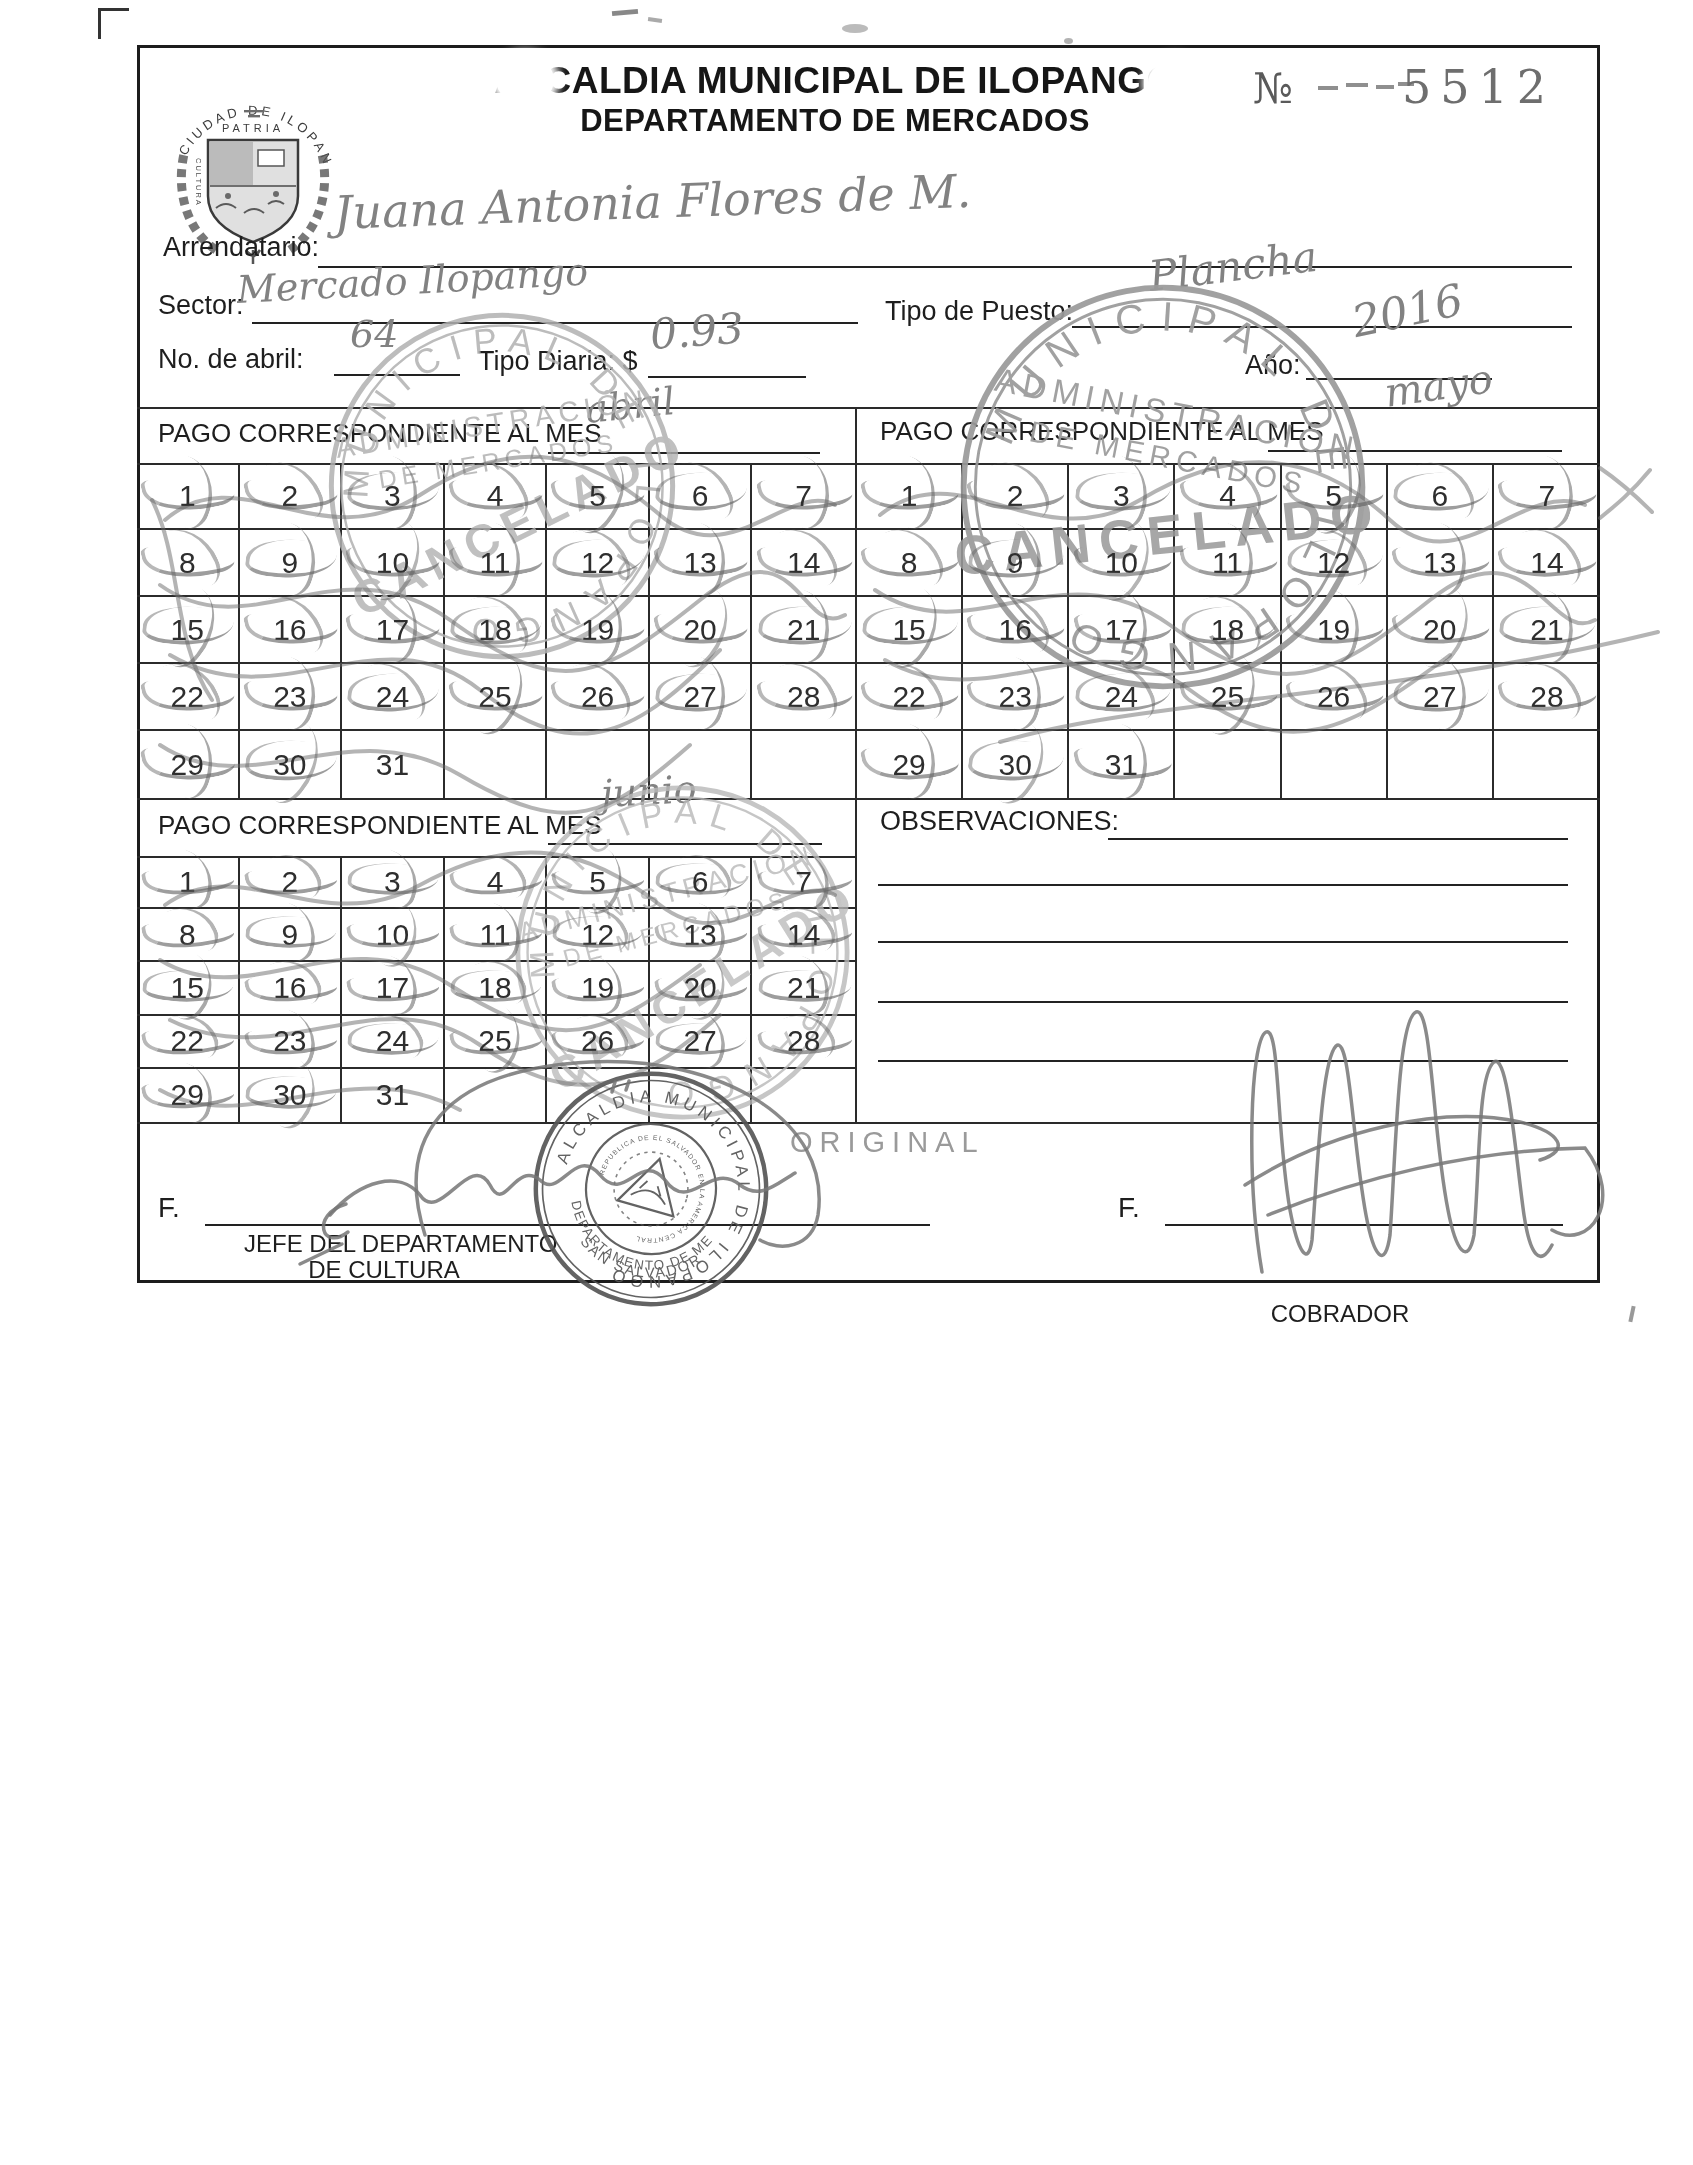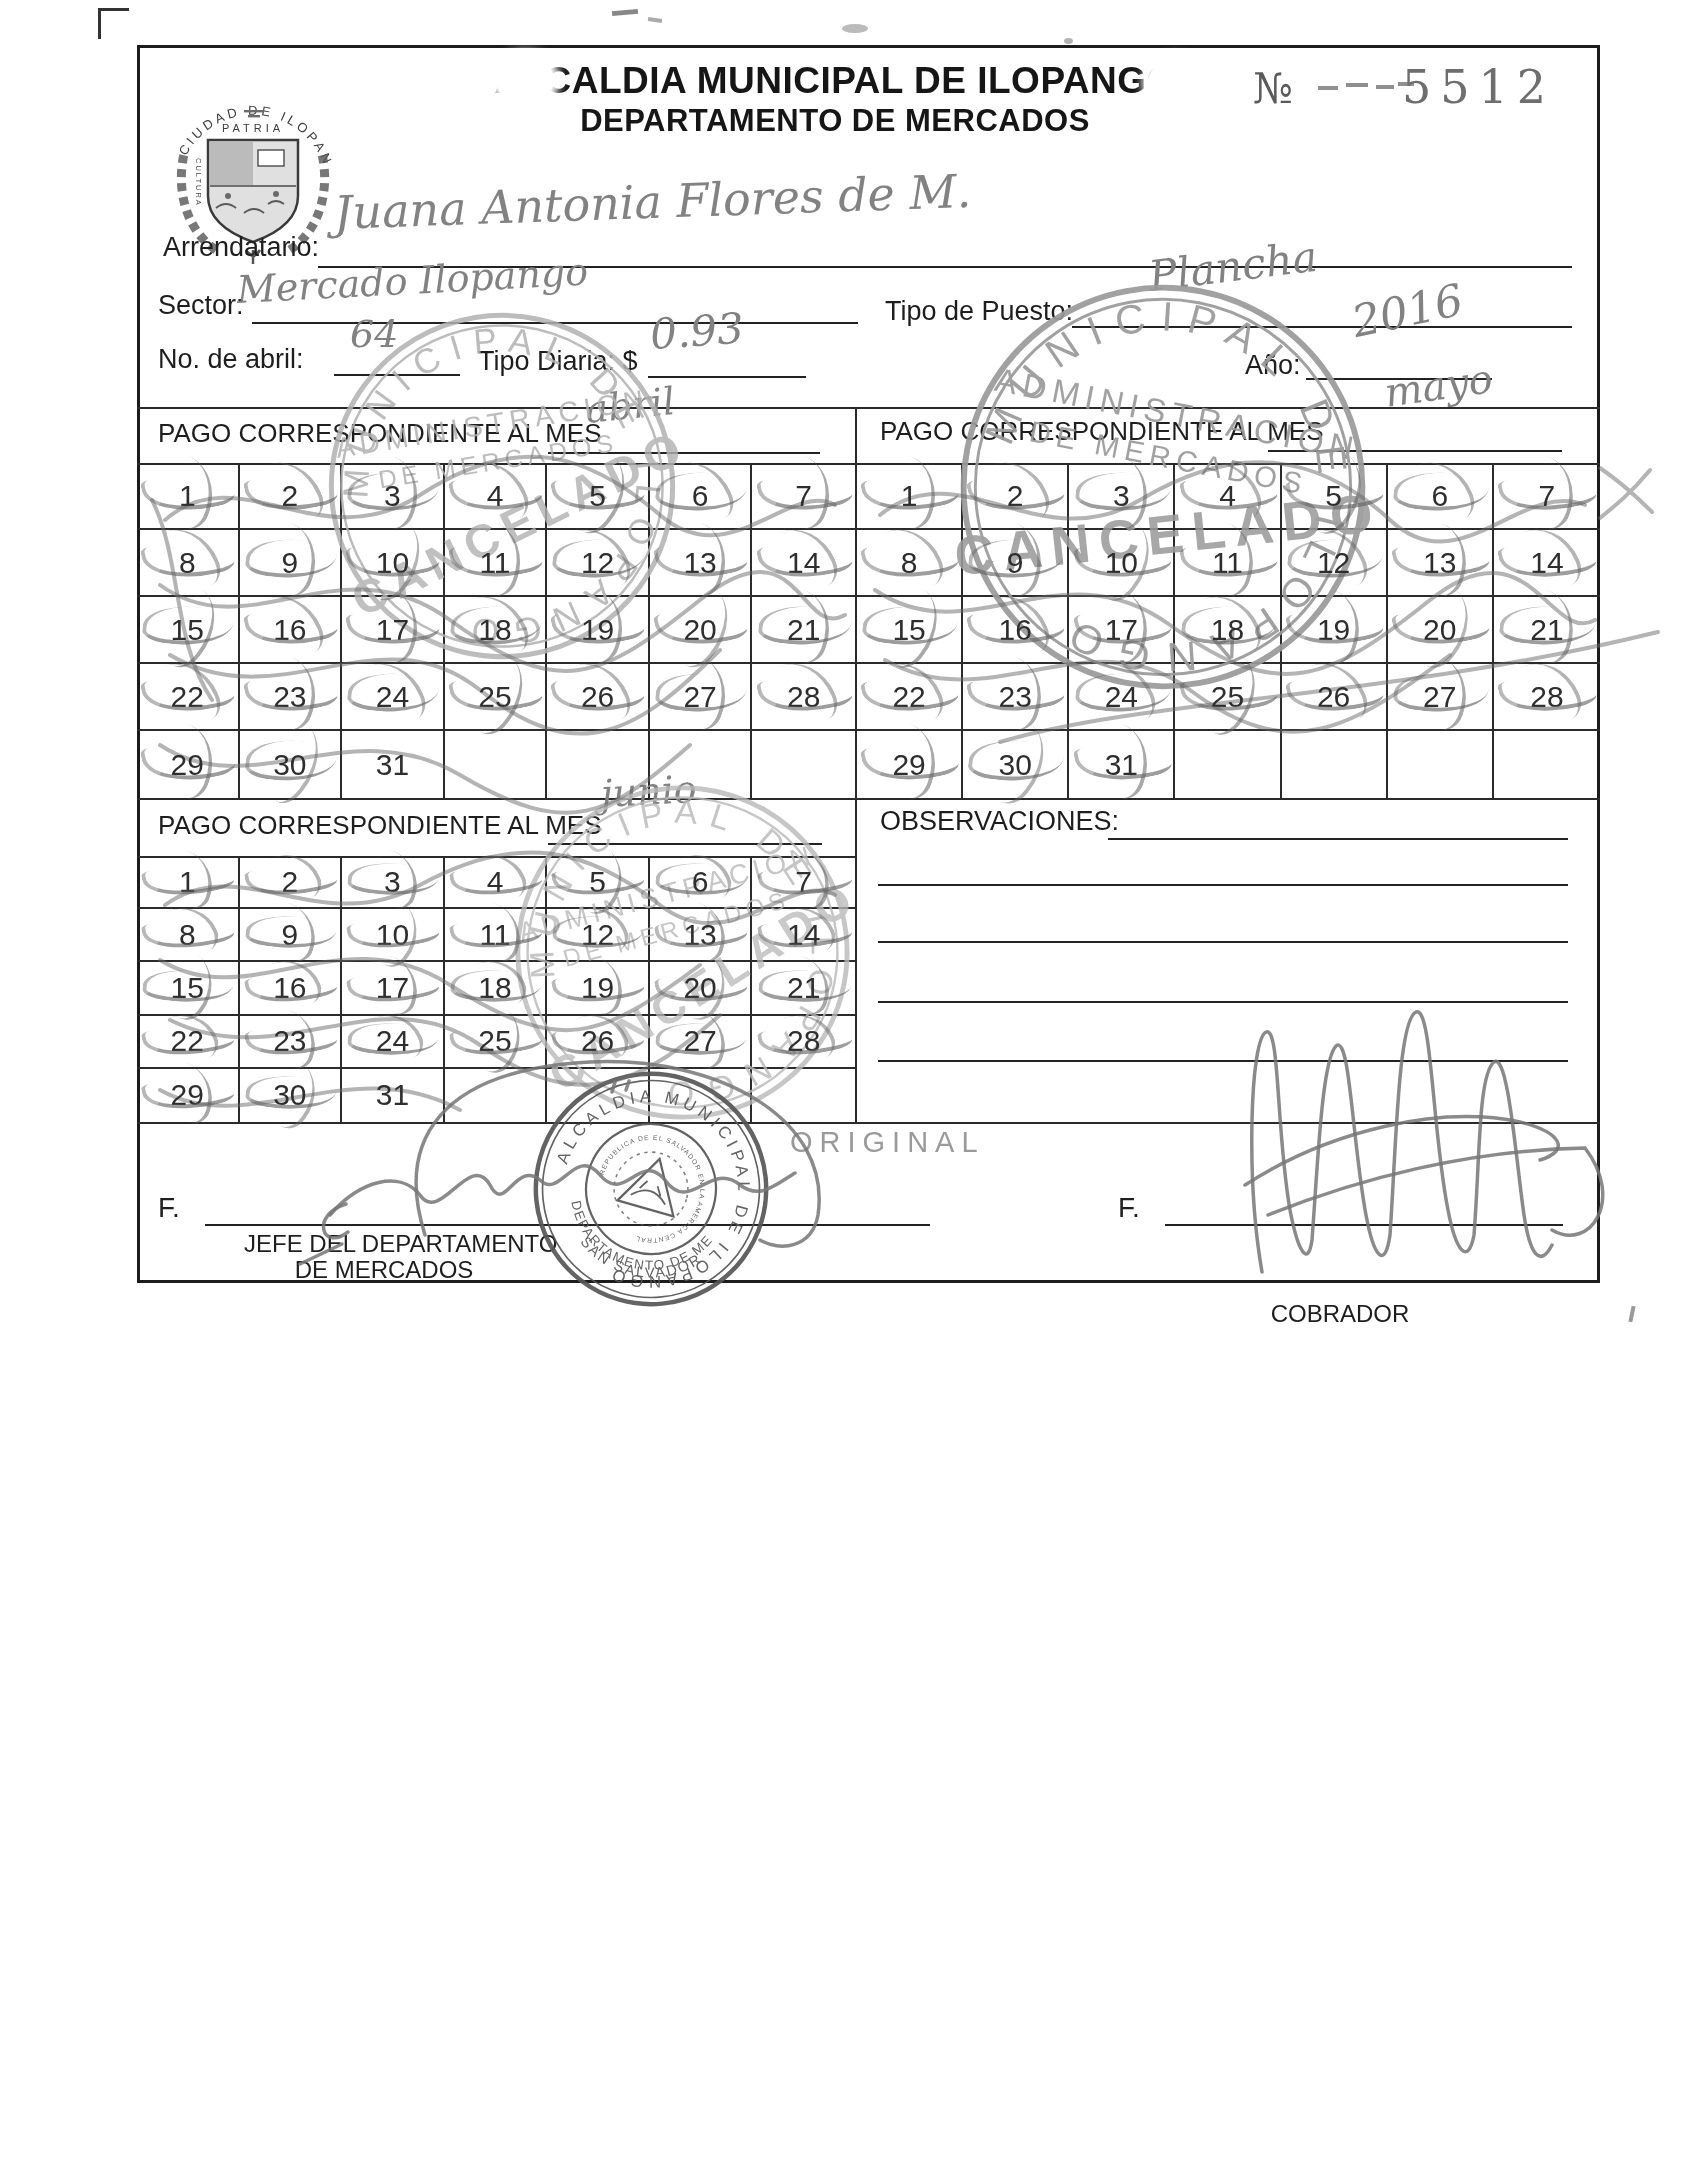--- a/index.html
+++ b/index.html
@@ -451,21 +451,21 @@
   <div class="lbl" style="left:880px;top:806px;">OBSERVACIONES:</div>
   <div class="obsline" style="left:1108px;top:838px;width:460px;"></div>
   <div class="obsline" style="left:878px;top:884px;width:690px;"></div>
   <div class="obsline" style="left:878px;top:941px;width:690px;"></div>
   <div class="obsline" style="left:878px;top:1001px;width:690px;"></div>
   <div class="obsline" style="left:878px;top:1060px;width:690px;"></div>
 
   <div class="lbl" style="left:158px;top:1192px;font-size:28px;">F.</div>
   <div class="fline" style="left:205px;top:1224px;width:725px;"></div>
   <div class="rolelbl" style="left:244px;top:1230px;width:280px;">JEFE DEL DEPARTAMENTO</div>
-  <div class="rolelbl" style="left:244px;top:1256px;width:280px;">DE MERCADOS</div>
+  <div class="rolelbl" style="left:244px;top:1256px;width:280px;">DE CULTURA</div>
   <div class="original">ORIGINAL</div>
   <div class="lbl" style="left:1118px;top:1192px;font-size:28px;">F.</div>
   <div class="fline" style="left:1165px;top:1224px;width:398px;"></div>
   <div class="rolelbl" style="left:1240px;top:1300px;width:200px;">COBRADOR</div>
 
   <svg width="0" height="0" style="position:absolute;" aria-hidden="true">
     <defs>
       <symbol id="cancelado" viewBox="-110 -110 220 220">
         <circle r="102" fill="none" stroke="currentColor" stroke-width="3"></circle>
         <circle r="96" fill="none" stroke="currentColor" stroke-width="1.5"></circle>

